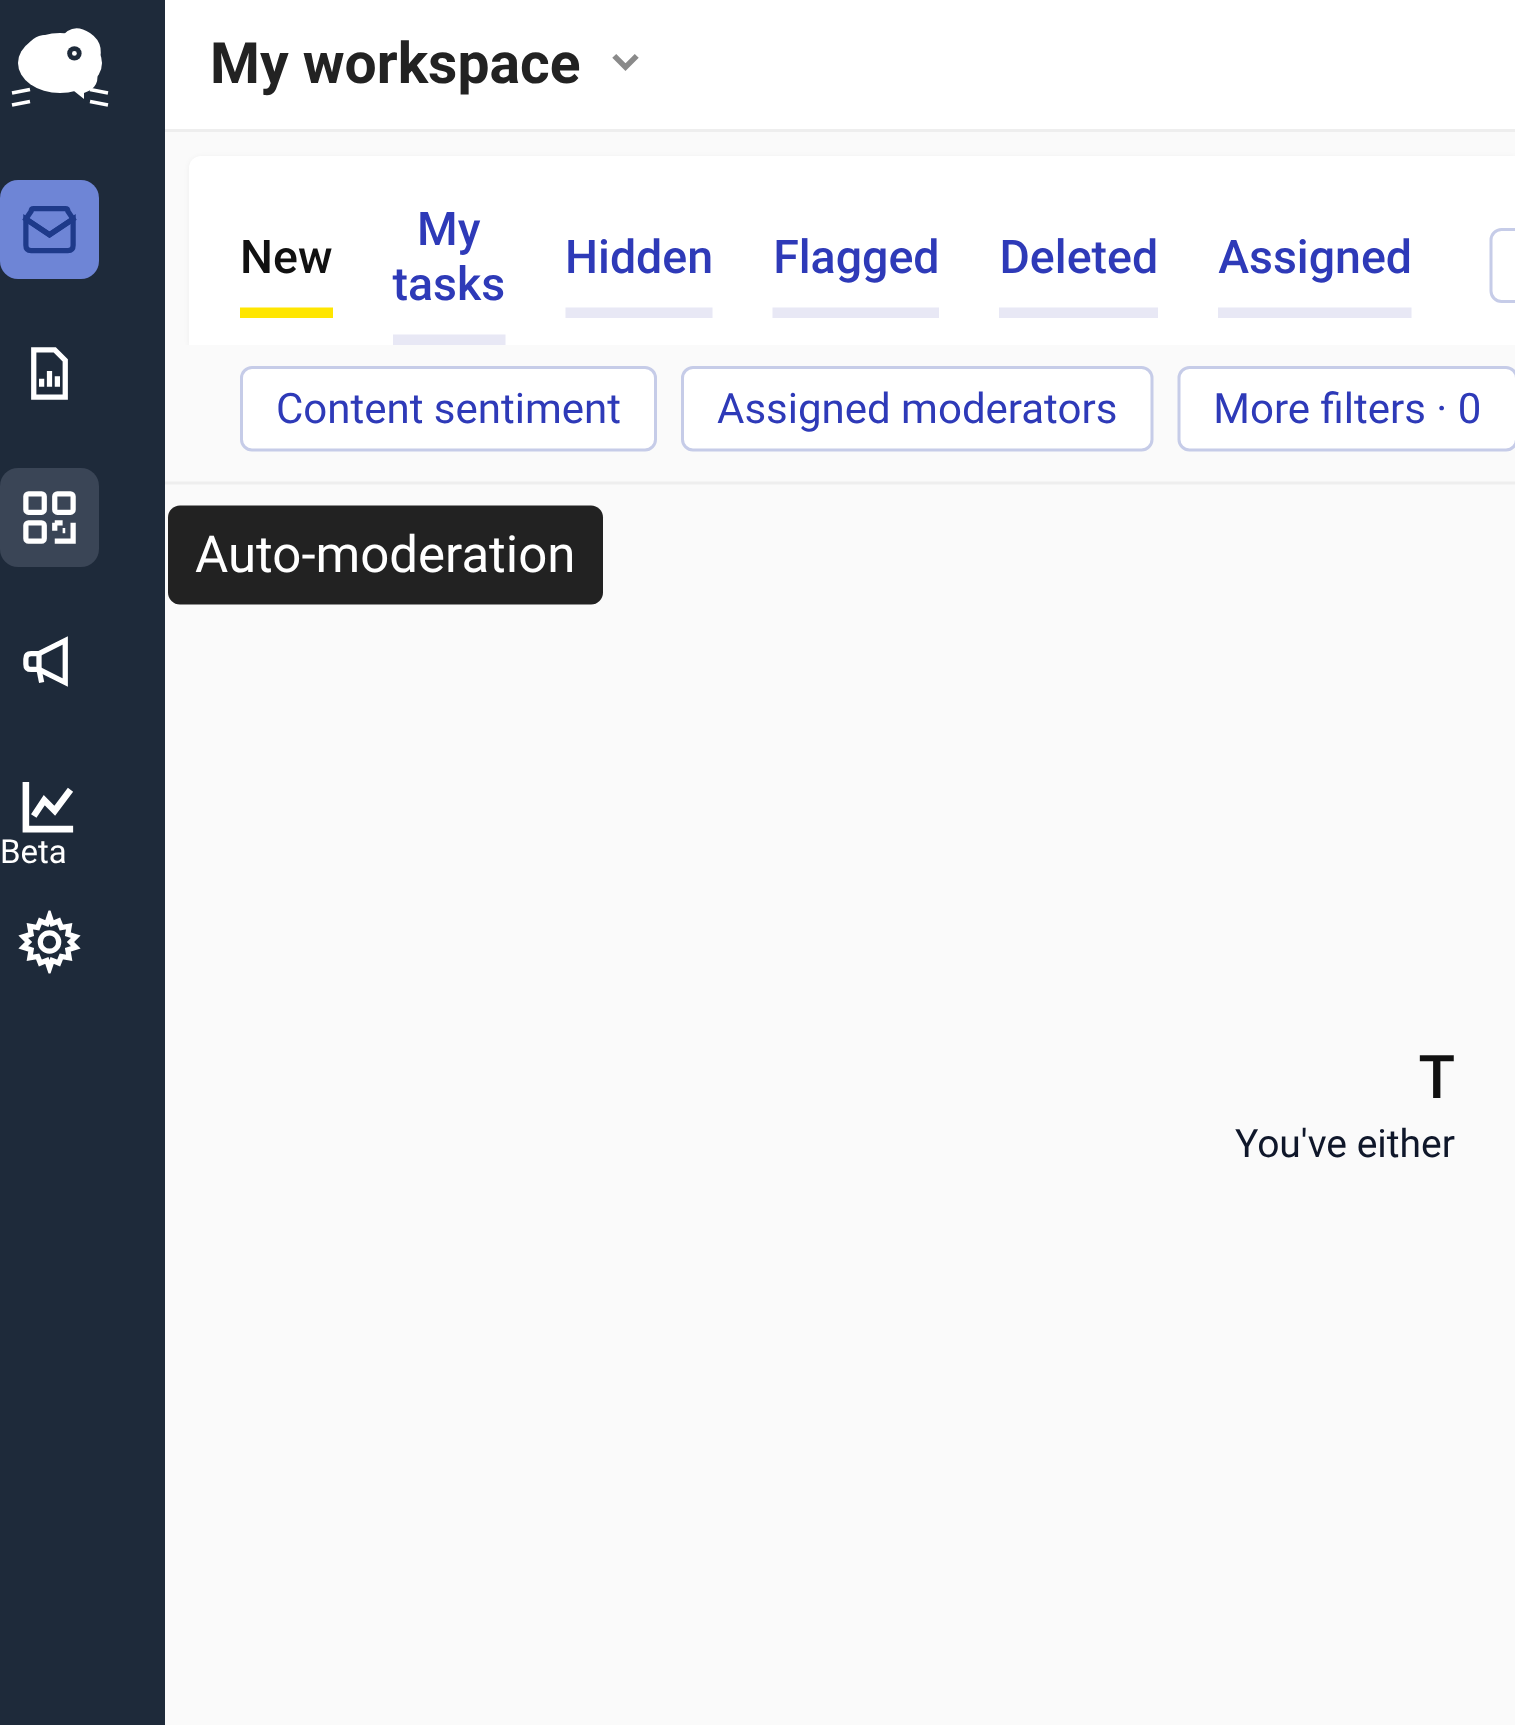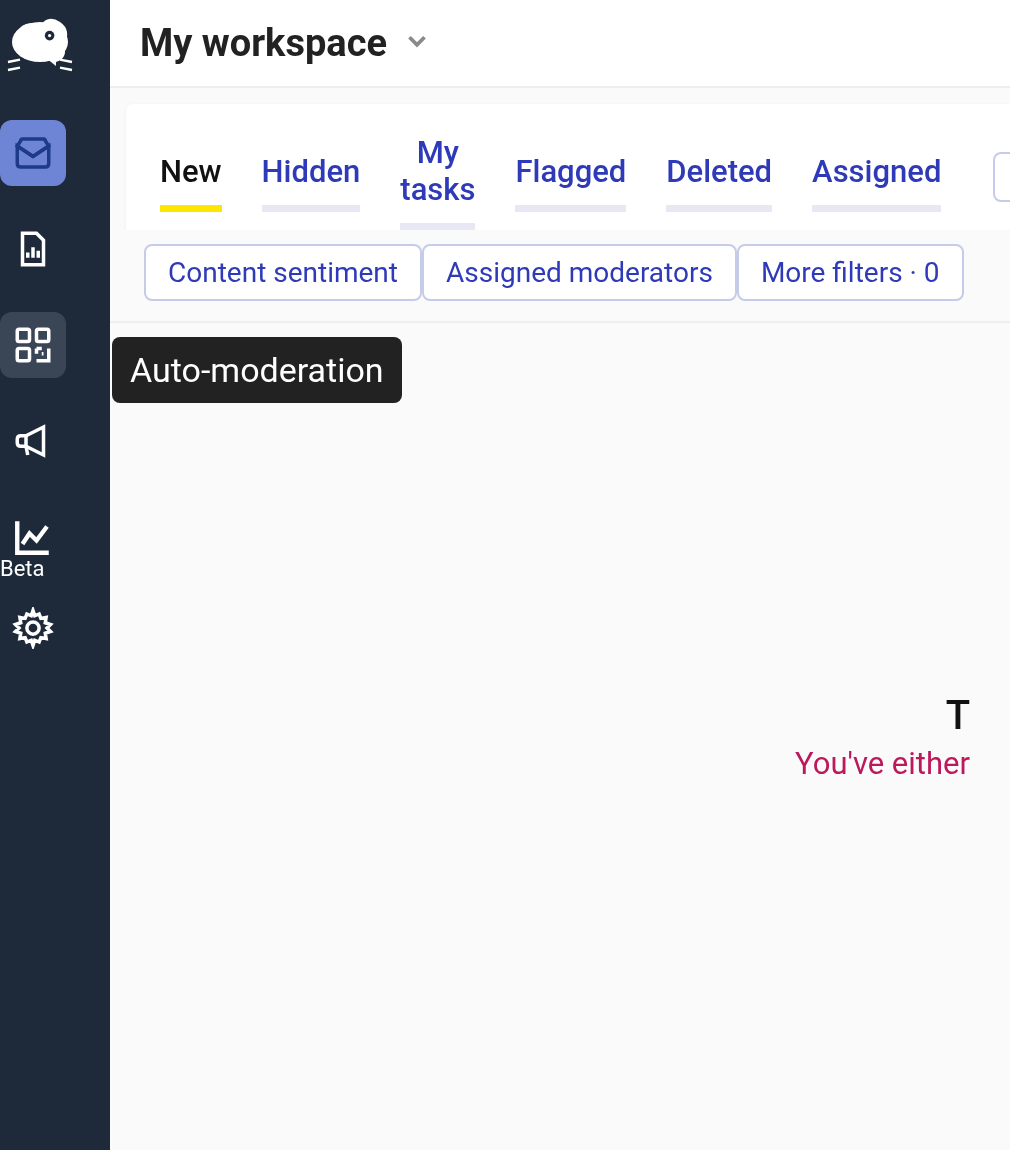--- a/index.html
+++ b/index.html
@@ -150,21 +150,22 @@
       color: #2e3ab8;
       background: #fff;
       cursor: pointer;
       display: flex;
       align-items: center;
       margin-bottom: 10px;
     }
     
     .filters-row {
       display: flex;
-      padding: 14px 34px 20px 34px;
+      gap: 16px;
+      padding: 14px 34px 20px 50px;
       border-bottom: 2px solid #eee;
       background: #fafafa;
     }
     .filter-chip {
       border: 2px solid #c6cce8;
       border-radius: 8px;
       padding: 10px 22px;
       font-size: 28px;
       color: #2e3ab8;
       background: #fff;
@@ -182,22 +183,22 @@
     }
     .empty-heading {
       font-size: 40px;
       font-weight: 500;
       color: #111;
       text-align: right;
       white-space: nowrap;
       overflow: hidden;
     }
     .empty-sub {
-      font-size: 31px;
-      color: #be185d;
+      font-size: 26px;
+      color: #0f172a;
       text-align: right;
       white-space: nowrap;
       overflow: hidden;
       margin-top: 6px;
     }
   </style>
 </head>
 <body>
 
 <div class="sidebar">
@@ -267,22 +268,22 @@
     <span class="chevron">
       <svg width="30" height="30" viewBox="0 0 24 24" fill="none" stroke="#8a8a8a" stroke-width="3">
           <path d="M6 9 L12 15 L18 9"></path>
         </svg>
     </span>
   </div>
 
   <div class="content-card">
     <div class="tabs-row">
       <span class="tab active">New</span>
+      <span class="tab">My tasks</span>
       <span class="tab">Hidden</span>
-      <span class="tab">My tasks</span>
       <span class="tab">Flagged</span>
       <span class="tab">Deleted</span>
       <span class="tab">Assigned</span>
       <span class="tabs-divider"></span>
       <button class="refresh-btn">
         <svg width="28" height="28" viewBox="0 0 24 24" fill="none" stroke="#2e3ab8" stroke-width="2.5">
           <path d="M4 12 A8 8 0 0 1 18 6 M20 12 A8 8 0 0 1 6 18"></path>
           <path d="M18 2 L18 6 L14 6 M6 22 L6 18 L10 18"></path>
         </svg>
       </button>

